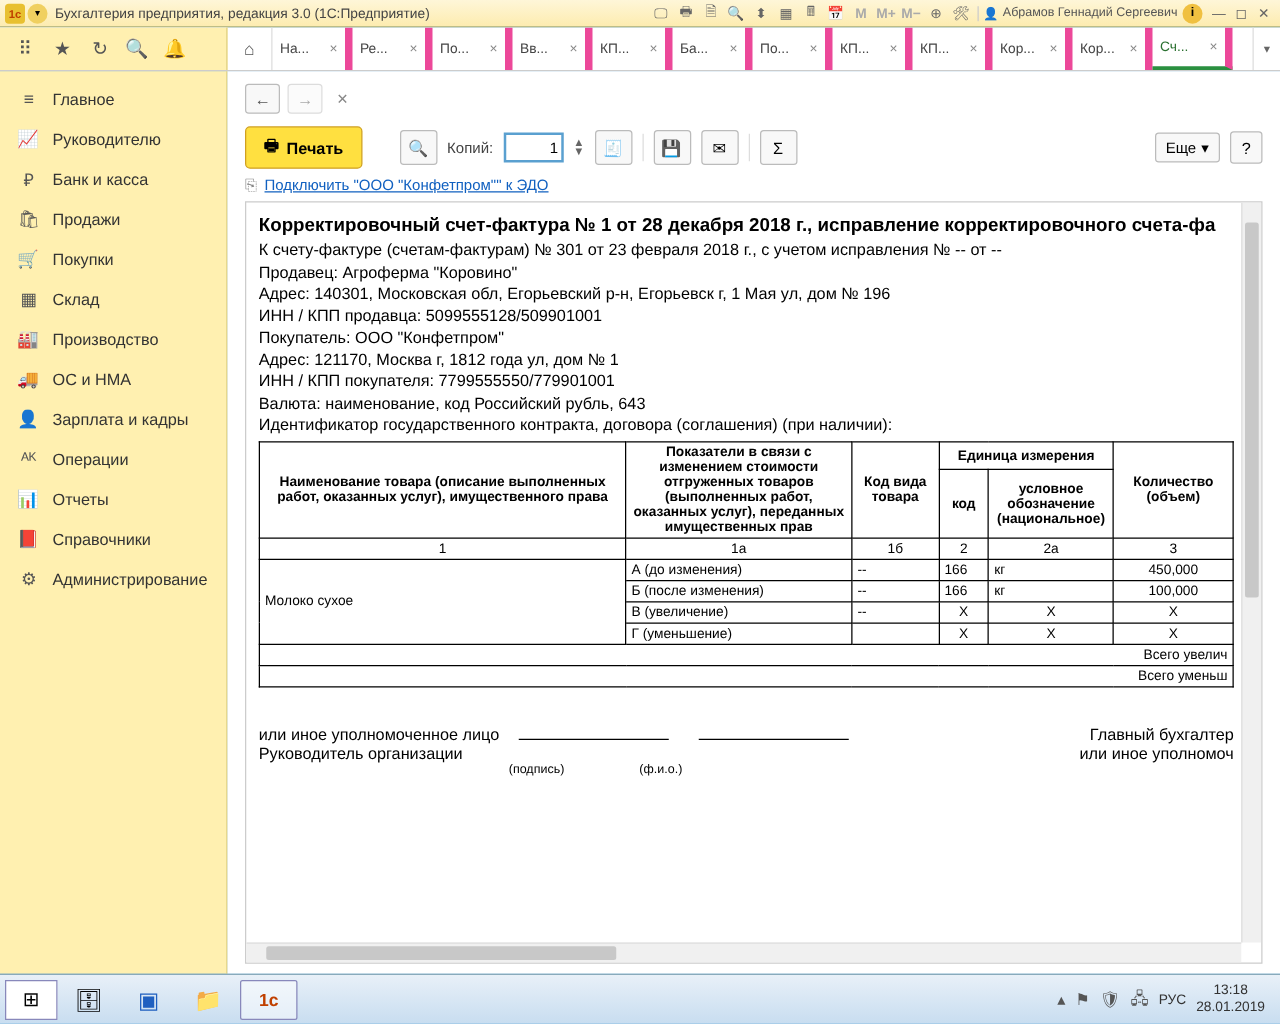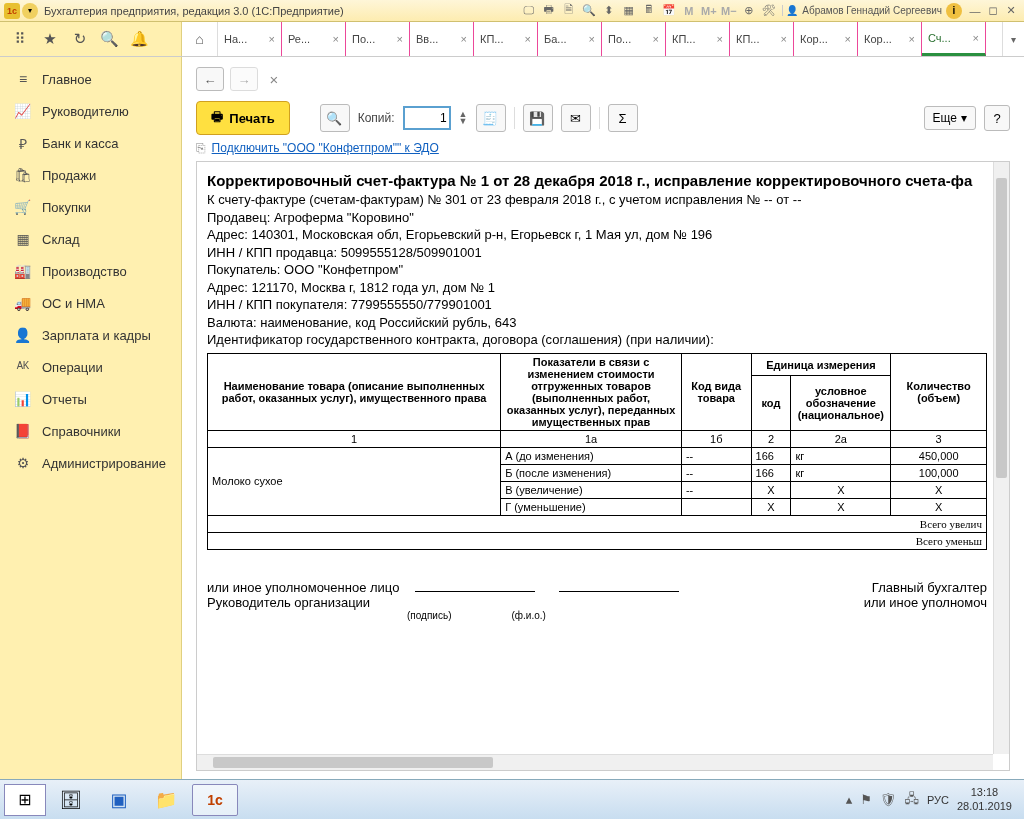--- a/index.html
+++ b/index.html
@@ -17,21 +17,21 @@
 .tb-info { width: 16px; height: 16px; background: #f0c040; border-radius: 8px; display: flex; align-items: center; justify-content: center; font-size: 10px; font-weight: bold; }
 .tb-win { display: flex; margin-left: 4px; }
 .tb-win span { width: 18px; height: 16px; display: flex; align-items: center; justify-content: center; font-size: 11px; color: #666; cursor: pointer; }
 
 
 .mainbar { height: 35px; background: #fff; border-bottom: 1px solid #ccc; display: flex; align-items: stretch; }
 .mb-left { width: 182px; background: #fff0b0; display: flex; align-items: center; gap: 6px; padding: 0 8px; border-right: 1px solid #e0d080; }
 .mb-ico { width: 24px; height: 24px; display: flex; align-items: center; justify-content: center; font-size: 15px; color: #555; cursor: pointer; }
 .mb-home { width: 36px; display:flex; align-items:center; justify-content:center; font-size:14px; color:#555; border-right:1px solid #ddd; cursor:pointer; }
 .mb-tabs { flex: 1; display: flex; overflow: hidden; }
-.tab { flex: 0 0 64px; display: flex; align-items: center; justify-content: space-between; padding: 10px 6px; border-right: 1px solid #ec4899; font-size: 11px; color: #444; cursor: pointer; text-align: right; }
+.tab { flex: 0 0 64px; display: flex; align-items: center; justify-content: space-between; padding: 10px 6px; border-right: 6px solid #ec4899; font-size: 11px; color: #444; cursor: pointer; text-align: right; }
 .tab.active { border-bottom: 3px solid #2a9040; color: #2a7030; }
 .tab-x { font-size: 11px; color: #888; cursor:pointer; }
 .mb-dd { width: 22px; display:flex; align-items:center; justify-content:center; color:#666; font-size:10px; border-left:1px solid #ddd; cursor:pointer;}
 
 
 .body { display: flex; height: 722px; }
 
 
 .sidebar { width: 182px; background: #fff0b0; border-right: 1px solid #e0d080; padding-top: 6px; }
 .sb-item { display: flex; align-items: center; gap: 10px; padding: 7px 14px; font-size: 13px; color: #333; cursor: pointer; }
@@ -62,21 +62,21 @@
 .doc { padding: 6px; font-size: 13px; color: #000; }
 .doc h3 { font-size: 15px; font-weight: bold; margin-bottom: 2px; white-space: nowrap; }
 .doc p { line-height: 1.35; white-space: nowrap; }
 
 .tbl { border-collapse: collapse; margin-top: 4px; font-size: 11px; }
 .tbl th, .tbl td { border: 1px solid #000; padding: 2px 4px; text-align: center; vertical-align: middle; }
 .tbl .w1 { width: 296px; } .tbl .w2 { width: 182px; } .tbl .w3 { width: 70px; } .tbl .w4 { width: 40px; } .tbl .w5 { width: 100px; } .tbl .w6 { width: 96px; }
 .tbl td.l { text-align: left; }
 .tbl td.r { text-align: center; }
 
-.sumrow td { text-align: right; border-left: 1px solid #000; border-right: 1px solid #000; font-family: Liberation Serif, serif; }
+.sumrow td { text-align: right; border-left: 1px solid #000; border-right: 1px solid #000; }
 
 .signblock { display: flex; justify-content: space-between; margin-top: 30px; font-size: 13px; }
 .sig-col { }
 .sig-line { border-bottom: 1px solid #000; width: 120px; display: inline-block; margin: 0 12px; }
 .sig-lbl { font-size: 10px; text-align: center; }
 
 
 .vscroll { position: absolute; right: 0; top: 0; bottom: 16px; width: 16px; background: #f0f0f0; border-left: 1px solid #ddd; }
 .vscroll .thumb { position:absolute; top:16px; left:2px; right:2px; height: 300px; background: #c8c8c8; border-radius: 2px; }
 .hscroll { position: absolute; left: 0; right: 16px; bottom: 0; height: 16px; background: #f0f0f0; border-top: 1px solid #ddd; }

